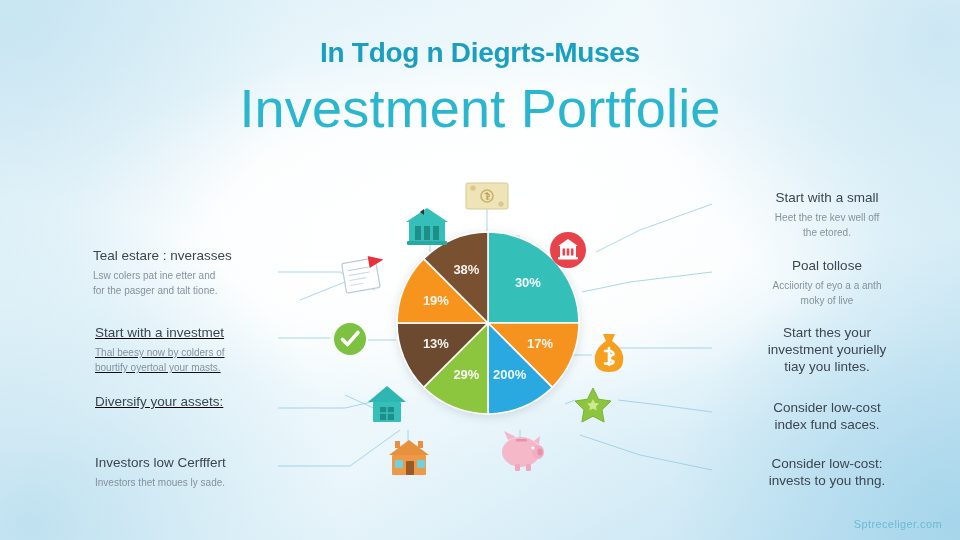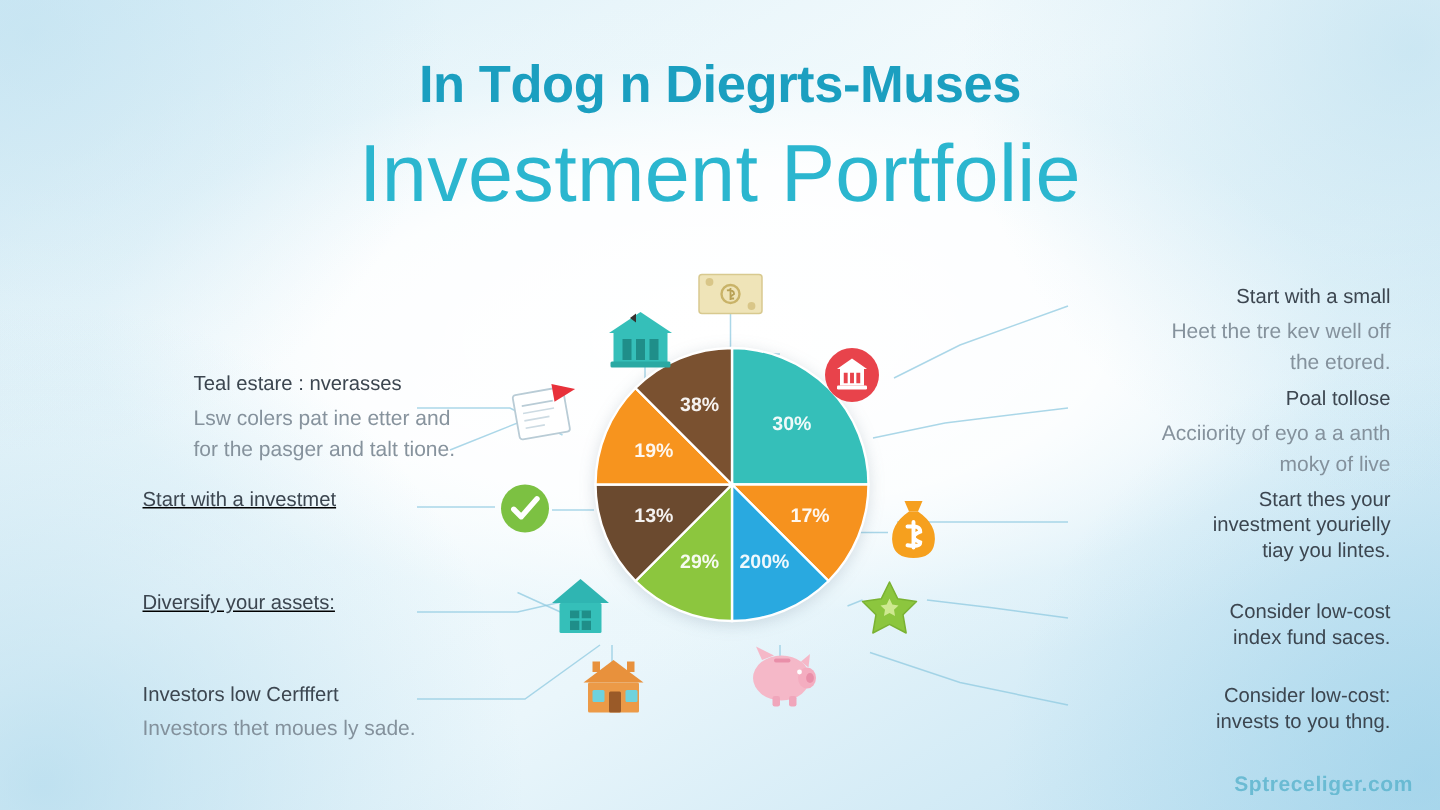--- a/index.html
+++ b/index.html
@@ -36,21 +36,21 @@
 
   
   .title-block {
     position: absolute;
     top: 38px;
     left: 0;
     width: 960px;
     text-align: center;
   }
   .title-top {
-    font-size: 35px;
+    font-size: 28px;
     font-weight: bold;
     color: #1b9fc0;
     letter-spacing: -0.3px;
     line-height: 1.1;
   }
   .title-main {
     font-size: 54px;
     font-weight: 400;
     color: #2bb6cf;
     letter-spacing: 0.2px;
@@ -73,30 +73,30 @@
     font-weight: bold;
     fill: #ffffff;
     text-anchor: middle;
     dominant-baseline: middle;
     opacity: 0.93;
   }
 
   
   .callout { position: absolute; width: 200px; }
   .callout.left  { text-align: left; }
-  .callout.right { text-align: right; }
+  .callout.right { text-align: center; }
   .callout-head {
     font-size: 13.5px;
     color: #3c4650;
     line-height: 1.25;
     margin-bottom: 3px;
     font-weight: 400;
   }
   .callout-body {
-    font-size: 14px;
+    font-size: 10px;
     color: #7d8a95;
     line-height: 1.5;
     opacity: 0.92;
   }
   .callout-body.indent { padding-left: 14px; }
 
   
   #lines {
     position: absolute;
     inset: 0;
@@ -110,25 +110,24 @@
   }
 
   
   .icon { position: absolute; }
 
   
   .watermark {
     position: absolute;
     right: 18px;
     bottom: 10px;
-    font-size: 14px;
+    font-size: 11px;
     color: #5fb6cf;
     letter-spacing: 0.4px;
     opacity: 0.85;
-    font-weight: bold;
   }
 </style>
 </head>
 <body>
 
 <div id="canvas">
 
   <div class="title-block">
     <div class="title-top">In Tdog n Diegrts-Muses</div>
     <div class="title-main">Investment Portfolie</div>
@@ -175,27 +174,28 @@
           <text x="145.1" y="114.6" class="slice-label">17%</text>
           <text x="114.6" y="145.1" class="slice-label">200%</text>
           <text x="71.4" y="145.1" class="slice-label">29%</text>
           <text x="40.9" y="114.6" class="slice-label">13%</text>
           <text x="40.9" y="71.4" class="slice-label">19%</text>
           <text x="71.4" y="40.9" class="slice-label">38%</text>
         </g>
     </svg>
   </div>
 
-  <div class="callout left" style="left:93px; top:248px;margin-left:36px;">
+  <div class="callout left" style="left:93px; top:248px;">
     <div class="callout-head">Teal estare : nverasses</div>
     <div class="callout-body">Lsw colers pat ine etter and<br>for the pasger and talt tione.</div>
   </div>
 
   <div class="callout left" style="left:95px; top:325px;text-decoration:underline;">
     <div class="callout-head">Start with a investmet</div>
+    <div class="callout-body">Thal beesy now by colders of<br>bourtify oyertoal your masts.</div>
   </div>
 
   <div class="callout left" style="left:95px; top:394px;text-decoration:underline;">
     <div class="callout-head">Diversify your assets:</div>
   </div>
 
   <div class="callout left" style="left:95px; top:455px;">
     <div class="callout-head">Investors low Cerfffert</div>
     <div class="callout-body">Investors thet moues ly sade.</div>
   </div>

